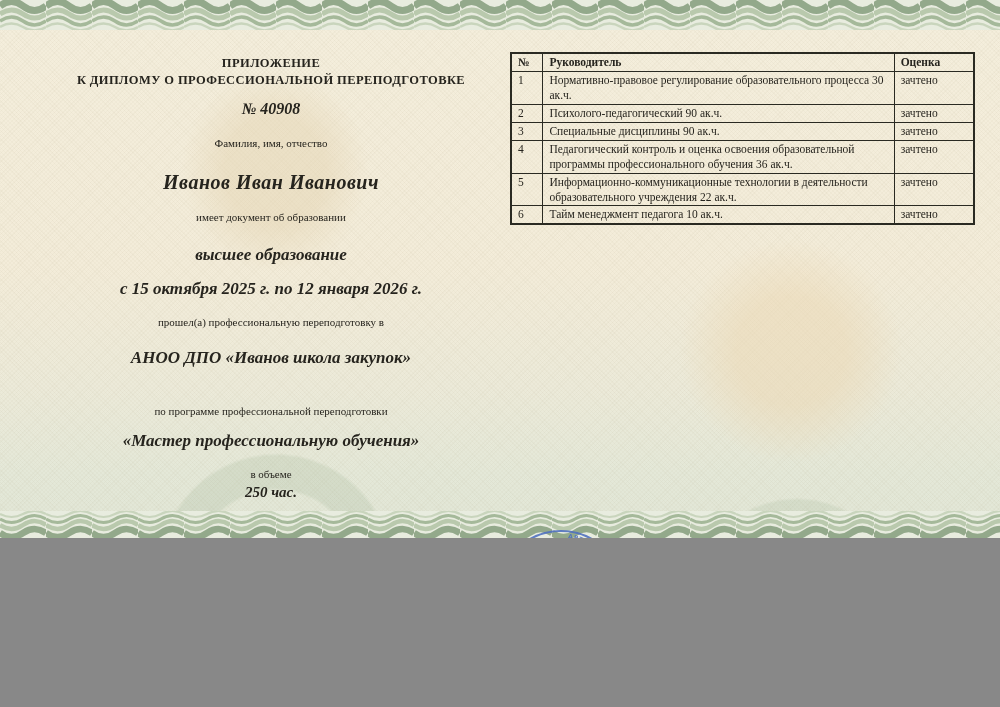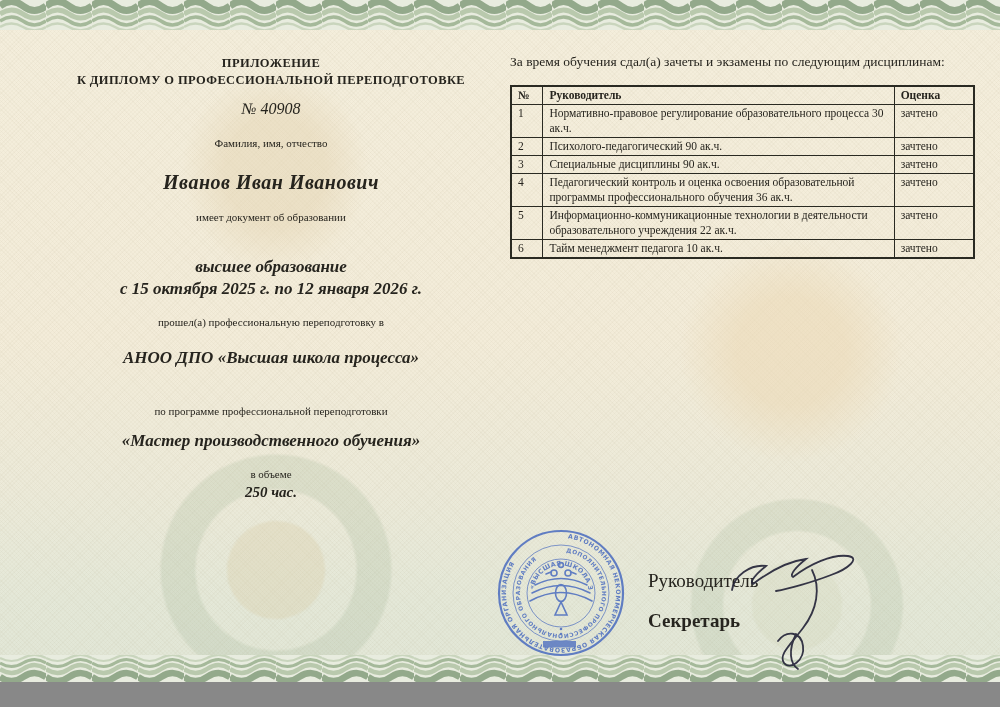--- a/index.html
+++ b/index.html
@@ -1,17 +1,17 @@
 <!DOCTYPE html>
 <html><head>
 <meta charset="utf-8">
 <style>
   html,body{margin:0;padding:0;background:#888;}
   .page{
-    position:relative; width:1000px; height:682px; overflow:hidden;
+    position:relative; width:1000px; height:538px; overflow:hidden;
     background:
       linear-gradient(180deg,#f4eedc 0%,#f3ecd9 50%,#ecead9 72%,#e4e8d8 88%,#e1e6d6 100%);
     font-family:"Liberation Serif","DejaVu Serif",serif;
     color:#26241e;
   }
   .texture{position:absolute;inset:0;pointer-events:none;
     background-image:
       repeating-linear-gradient(45deg,rgba(160,148,112,.05) 0 1px,transparent 1px 3px),
       repeating-linear-gradient(-45deg,rgba(160,148,112,.05) 0 1px,transparent 1px 3px);}
   .rosette{position:absolute;border-radius:50%;pointer-events:none;}
@@ -27,21 +27,21 @@
       radial-gradient(closest-side,transparent 50%,rgba(154,176,144,.18) 52% 72%,transparent 74%);}
   .rosette-d{left:150px;top:36px;width:250px;height:270px;
     background:radial-gradient(closest-side,rgba(228,212,178,.50) 0 40%,rgba(228,212,178,0) 75%);}
   .border-band{position:absolute;left:0;width:1000px;height:30px;pointer-events:none;}
   .border-top{top:0;}
   .border-bottom{bottom:0;height:27px;}
   .border-bottom svg{transform:scaleY(-1);}
   .left-col{position:absolute;left:55px;top:0;width:432px;}
   .left-col .line{position:absolute;width:100%;text-align:center;white-space:nowrap;}
   .t-caps{font-weight:bold;font-size:12.5px;letter-spacing:.4px;}
-  .t-num{font-weight:normal;font-style:italic;font-size:16px;}
+  .t-num{font-weight:bold;font-style:italic;font-size:16px;}
   .t-plain{font-size:11px;}
   .t-name{font-weight:bold;font-style:italic;font-size:20px;letter-spacing:.5px;}
   .t-bi{font-weight:bold;font-style:italic;font-size:17px;}
   .t-bi-s{font-weight:bold;font-style:italic;font-size:15px;}
   .right-col{position:absolute;left:510px;top:52px;width:458px;}
   .intro{font-size:13.5px;line-height:1.42;text-align:justify;margin:0 0 14px 0;}
   table.grades{border-collapse:collapse;width:465px;font-size:11.5px;line-height:1.3;}
   table.grades th,table.grades td{
     border:1px solid #2a2a22;padding:1px 6px;vertical-align:top;text-align:left;}
   table.grades{border:2px solid #2a2a22;}
@@ -93,32 +93,31 @@
     </svg>
   </div>
 
   <div class="left-col">
     <div class="line t-caps" style="top:56px">ПРИЛОЖЕНИЕ</div>
     <div class="line t-caps" style="top:73px">К ДИПЛОМУ О ПРОФЕССИОНАЛЬНОЙ ПЕРЕПОДГОТОВКЕ</div>
     <div class="line t-num" style="top:100px">№ 40908</div>
     <div class="line t-plain" style="top:137px">Фамилия, имя, отчество</div>
     <div class="line t-name" style="top:171px">Иванов Иван Иванович</div>
     <div class="line t-plain" style="top:211px">имеет документ об образовании</div>
-    <div class="line t-bi" style="top:257px">высшее образование</div>
+    <div class="line t-bi" style="top:245px">высшее образование</div>
     <div class="line t-bi" style="top:279px">с 15 октября 2025 г. по 12 января 2026 г.</div>
     <div class="line t-plain" style="top:316px">прошел(а) профессиональную переподготовку в</div>
-    <div class="line t-bi" style="top:348px">АНОО ДПО «Высшая школа процесса»</div>
+    <div class="line t-bi" style="top:348px">АНОО ДПО «Иванов школа закупок»</div>
     <div class="line t-plain" style="top:405px">по программе профессиональной переподготовки</div>
-    <div class="line t-bi" style="top:431px">«Мастер производственного обучения»</div>
+    <div class="line t-bi" style="top:431px">«Мастер профессиональную обучения»</div>
     <div class="line t-plain" style="top:468px">в объеме</div>
     <div class="line t-bi-s" style="top:484px">250 час.</div>
   </div>
 
   <div class="right-col">
-    <p class="intro">За время обучения сдал(а) зачеты и экзамены по следующим дисциплинам:</p>
     <table class="grades">
       <colgroup>
           <col class="c-num">
           <col class="c-name">
           <col class="c-grade">
         </colgroup>
       <thead>
         <tr>
           <th>№</th>
           <th>Руководитель</th>

